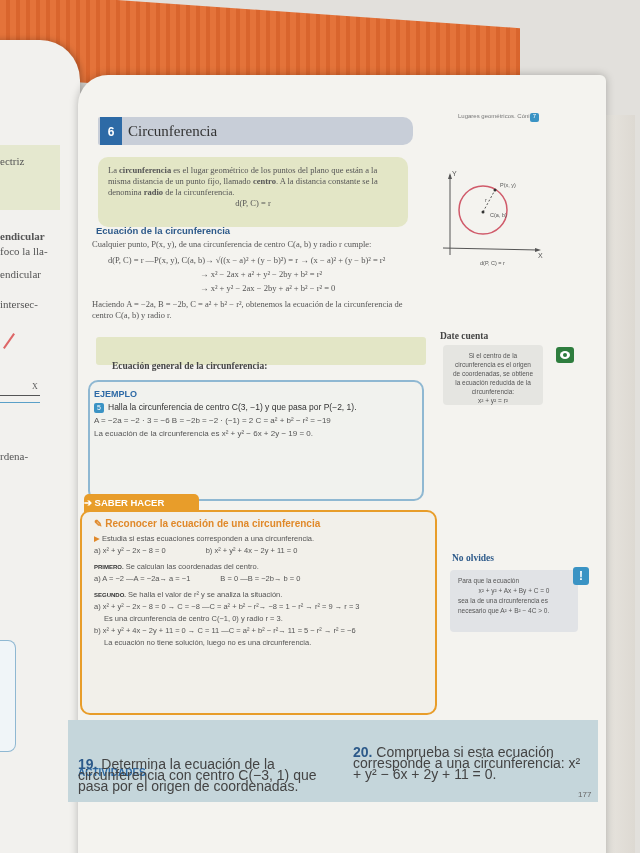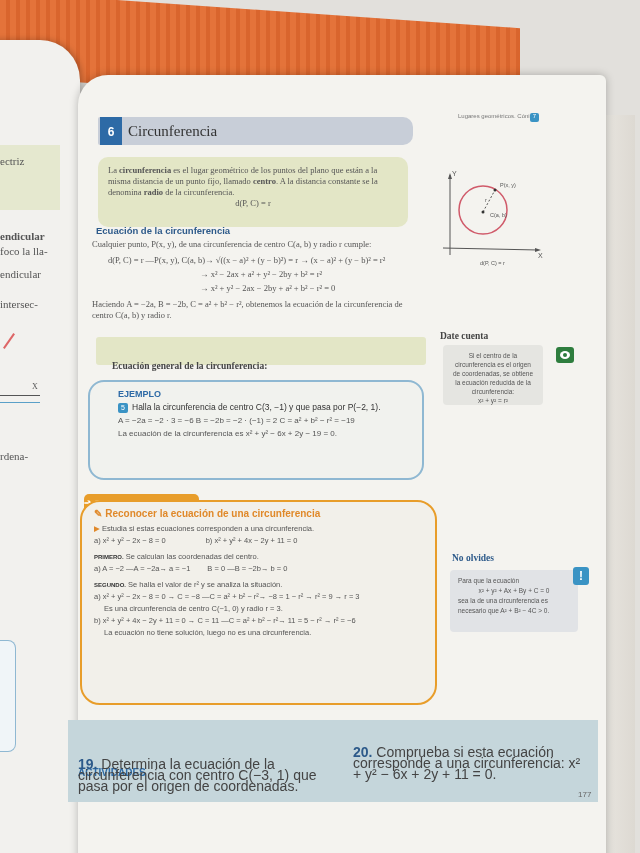--- a/index.html
+++ b/index.html
@@ -18,30 +18,30 @@
   .title-text{left:50px;top:42px;font-family:"Liberation Serif",serif;font-size:15px;color:#333;line-height:28px;}
   .running{left:380px;top:38px;font-size:6px;color:#777;}
   .running-badge{left:452px;top:38px;width:9px;height:9px;background:#3a93c4;color:#fff;font-size:6px;text-align:center;border-radius:2px;}
   .defbox{left:20px;top:82px;width:310px;height:70px;background:#e3e6c6;border-radius:10px;padding:8px 10px;box-sizing:border-box;font-family:"Liberation Serif",serif;font-size:8.5px;color:#555;line-height:11px;}
   .defbox .center{text-align:center;}
   .sub{font-weight:bold;color:#2d5a8a;font-size:9.5px;}
   .body{font-family:"Liberation Serif",serif;font-size:8.5px;color:#555;line-height:11px;}
   .math{font-family:"Liberation Serif",serif;font-size:8.5px;color:#555;}
   .greenband{left:18px;top:262px;width:330px;height:28px;background:#e3e6c6;border-radius:3px;}
   .greenband span{display:block;padding:12px 8px;font-family:"Liberation Serif",serif;font-weight:bold;font-size:9.5px;color:#444;}
-  .ejbox{left:10px;top:305px;width:336px;height:100px;border:2px solid #8fb8d2;border-radius:16px;background:#f1f2ee;padding:6px 28px;box-sizing:border-box;font-size:8px;color:#555;line-height:13px;}
+  .ejbox{left:10px;top:305px;width:336px;height:121px;border:2px solid #8fb8d2;border-radius:10px;background:#f1f2ee;padding:6px 4px;box-sizing:border-box;font-size:8px;color:#555;line-height:13px;}
   .ejbox .ej-title{font-weight:bold;color:#2d6aa6;font-size:9px;}
   .numbadge{display:inline-block;width:10px;height:10px;background:#3a93c4;color:#fff;font-size:7px;text-align:center;line-height:10px;border-radius:2px;margin-right:4px;}
   .sidebox{left:365px;top:270px;width:100px;height:60px;background:#e5e5e1;border-radius:4px;padding:6px 8px;box-sizing:border-box;font-size:6.5px;color:#555;line-height:9px;text-align:center;}
   .side-title{left:362px;top:256px;font-family:"Liberation Serif",serif;font-weight:bold;font-size:9.5px;color:#444;}
   .eye-badge{left:478px;top:272px;width:18px;height:16px;background:#2e7d3e;border-radius:3px;}
   .eye-badge i{position:absolute;left:4px;top:4px;width:10px;height:8px;background:#fff;border-radius:50%;}
   .eye-badge b{position:absolute;left:7px;top:6px;width:4px;height:4px;background:#2e7d3e;border-radius:50%;}
   .saber-tab{left:6px;top:419px;width:115px;height:18px;background:#e89d2a;border-radius:5px 5px 0 0;color:#fff;font-weight:bold;font-size:9.5px;line-height:18px;padding-left:0;box-sizing:border-box;}
-  .saberbox{left:2px;top:425px;width:357px;height:205px;border:2px solid #e89d2a;border-radius:20px;background:#f2f0ea;padding:6px 12px;box-sizing:border-box;font-size:7.5px;color:#555;line-height:12px;}
+  .saberbox{left:2px;top:435px;width:357px;height:205px;border:2px solid #e89d2a;border-radius:10px;background:#f2f0ea;padding:6px 12px;box-sizing:border-box;font-size:7.5px;color:#555;line-height:12px;}
   .saber-h{font-weight:bold;color:#e0892a;font-size:10px;margin-bottom:3px;}
   .lbl-small{font-weight:bold;font-size:6px;color:#333;}
   .noolv-title{left:374px;top:478px;font-family:"Liberation Serif",serif;font-weight:bold;font-size:9.5px;color:#2d5a8a;}
   .noolvbox{left:372px;top:495px;width:128px;height:62px;background:#e1e3e6;border-radius:4px;padding:6px 8px;box-sizing:border-box;font-size:6.5px;color:#555;line-height:10px;}
   .excl{left:495px;top:492px;width:16px;height:18px;background:#3a93c4;border-radius:3px;color:#fff;font-weight:bold;font-size:12px;text-align:center;line-height:18px;}
   .actband{left:-10px;top:645px;width:530px;height:82px;background:#c5d6db;}
   .act-title{left:0px;top:692px;font-weight:bold;font-size:10px;color:#2d6aa6;}
   .act{font-size:14px;color:#444;line-height:11px;}
   .act b{color:#2d5a8a;}
   .pagenum{left:500px;top:715px;font-size:8px;color:#666;}
@@ -135,21 +135,21 @@
 
   <div class="abs saber-tab">➔ <span>SABER HACER</span></div>
   <div class="abs saberbox">
     <div class="saber-h"><span>✎</span> <span>Reconocer la ecuación de una circunferencia</span></div>
     <div><span style="color:#e0892a">▶</span> <span>Estudia si estas ecuaciones corresponden a una circunferencia.</span></div>
     <div style="display:flex;gap:40px">
         <span>a) x² + y² − 2x − 8 = 0</span>
         <span>b) x² + y² + 4x − 2y + 11 = 0</span>
       </div>
     <div style="margin-top:4px"><span class="lbl-small">PRIMERO.</span> <span>Se calculan las coordenadas del centro.</span></div>
-    <div style="display:flex;gap:17px">
+    <div style="display:flex;gap:30px">
         <span>a) A = −2 —A = −2a→ a = −1</span>
         <span>B = 0 —B = −2b→ b = 0</span>
       </div>
     <div style="margin-top:4px"><span class="lbl-small">SEGUNDO.</span> <span>Se halla el valor de r² y se analiza la situación.</span></div>
     <div>a) x² + y² − 2x − 8 = 0 → C = −8 —C = a² + b² − r²→ −8 = 1 − r² → r² = 9 → r = 3</div>
     <div style="padding-left:10px">Es una circunferencia de centro C(−1, 0) y radio r = 3.</div>
     <div>b) x² + y² + 4x − 2y + 11 = 0 → C = 11 —C = a² + b² − r²→ 11 = 5 − r² → r² = −6</div>
     <div style="padding-left:10px">La ecuación no tiene solución, luego no es una circunferencia.</div>
   </div>
 

